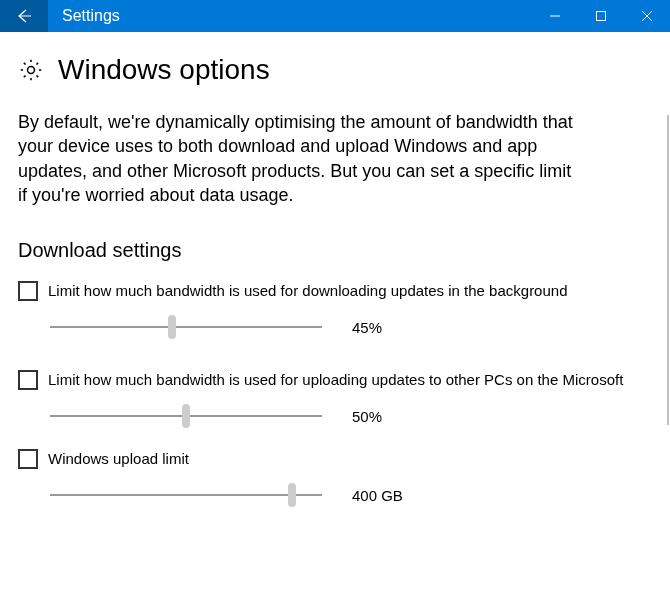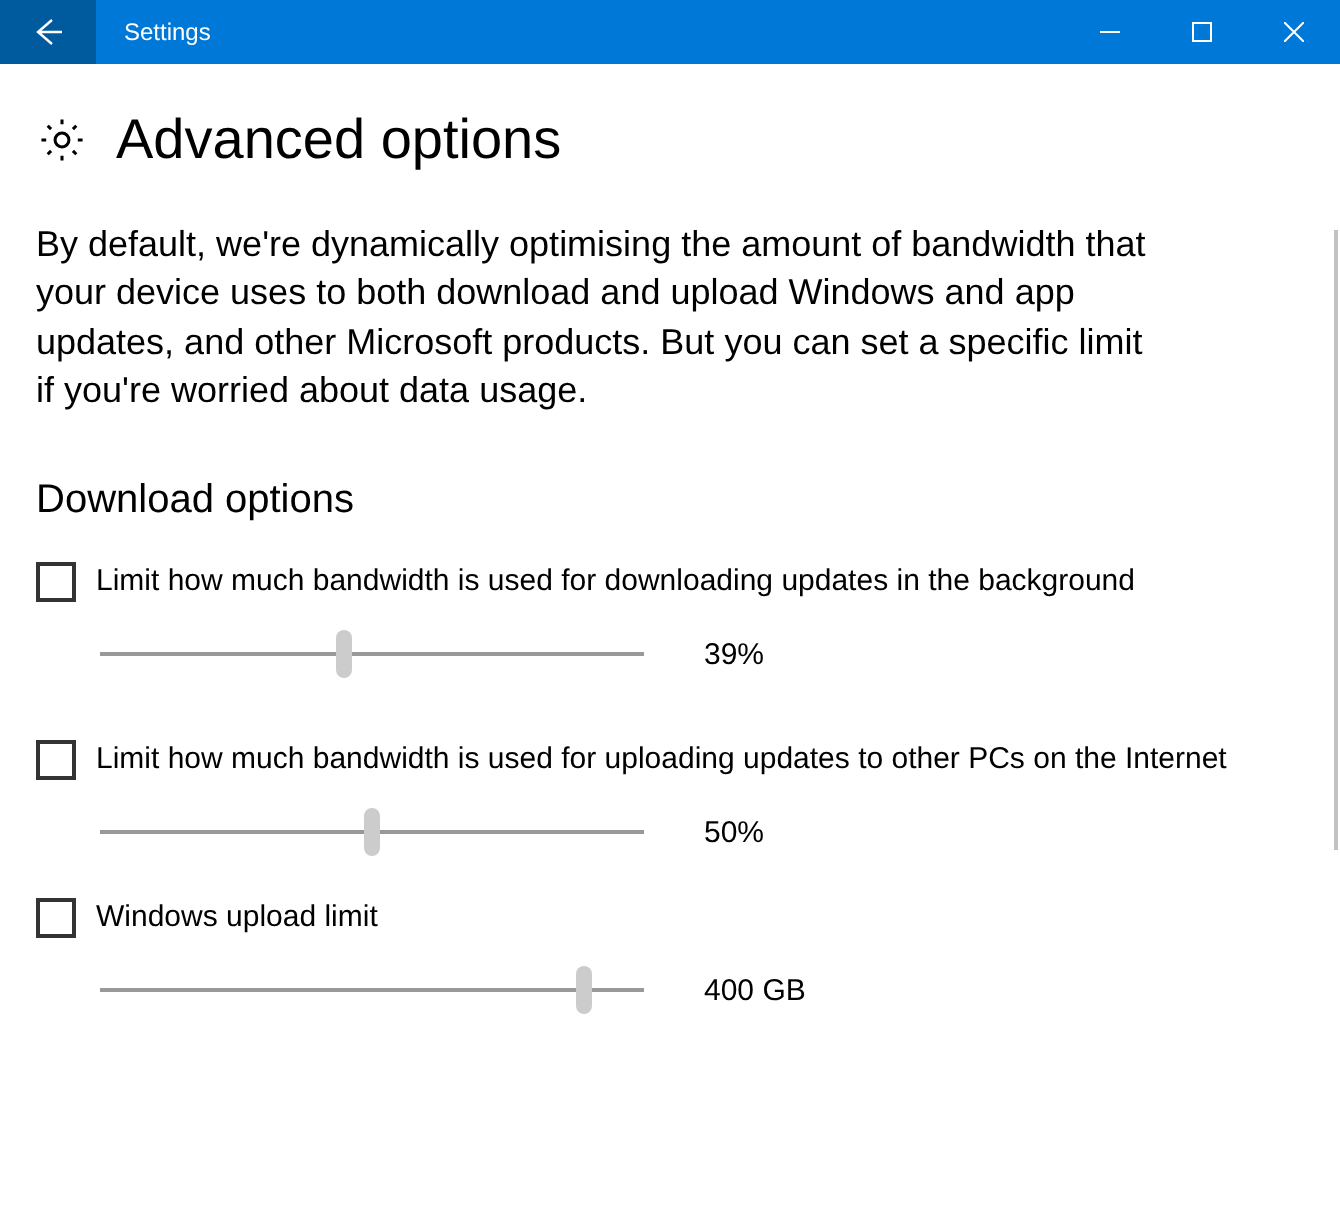--- a/index.html
+++ b/index.html
@@ -12,21 +12,21 @@
     color: #000000;
     overflow: hidden;
     position: relative;
   }
   .titlebar {
     height: 32px;
     background: #0078d7;
     color: #ffffff;
     display: flex;
     align-items: center;
-    font-size: 12px;
+    font-size: 16px;
   }
   .back-btn {
     width: 48px;
     height: 32px;
     background: #005a9e;
     display: flex;
     align-items: center;
     justify-content: center;
     cursor: pointer;
   }
@@ -165,45 +165,45 @@
 
 <div class="scroll-indicator"></div>
 
 <div class="content">
 
   <div class="page-header">
     <svg width="26" height="26" viewBox="0 0 24 24" fill="none" stroke="#000000" stroke-width="1.4">
       <circle cx="12" cy="12" r="3.2"></circle>
       <path d="M12 2.5v2.2M12 19.3v2.2M21.5 12h-2.2M4.7 12H2.5M18.6 5.4l-1.55 1.55M6.95 17.05L5.4 18.6M18.6 18.6l-1.55-1.55M6.95 6.95L5.4 5.4"></path>
     </svg>
-    <div class="page-title">Advanced options</div>
+    <div class="page-title">Windows options</div>
   </div>
 
   <div class="intro">By default, we're dynamically optimising the amount of bandwidth that your device uses to both download and upload Windows and app updates, and other Microsoft products. But you can set a specific limit if you're worried about data usage.</div>
 
-  <div class="section-title">Download options</div>
+  <div class="section-title">Download settings</div>
 
   <div class="checkbox-row">
     <div class="checkbox"></div>
     <div class="checkbox-label">Limit how much bandwidth is used for downloading updates in the background</div>
   </div>
 
   <div class="slider-row">
     <div class="slider">
       <div class="track"></div>
       <div class="thumb" style="left:45%"></div>
     </div>
-    <div class="slider-value">39%</div>
+    <div class="slider-value">45%</div>
   </div>
 
   <div class="upload-section">
 
     <div class="checkbox-row">
       <div class="checkbox"></div>
-      <div class="checkbox-label">Limit how much bandwidth is used for uploading updates to other PCs on the Internet</div>
+      <div class="checkbox-label">Limit how much bandwidth is used for uploading updates to other PCs on the Microsoft</div>
     </div>
 
     <div class="slider-row" style="margin-bottom:20px">
       <div class="slider">
         <div class="track"></div>
         <div class="thumb" style="left:50%"></div>
       </div>
       <div class="slider-value">50%</div>
     </div>
 

